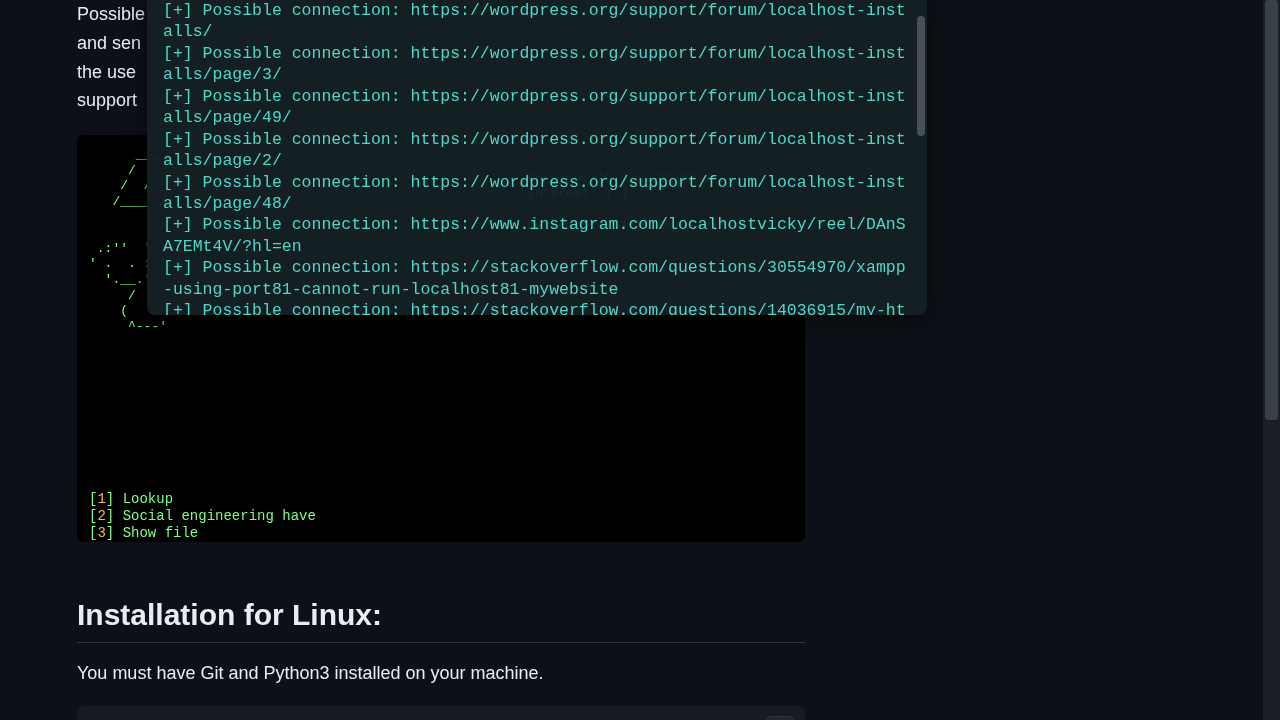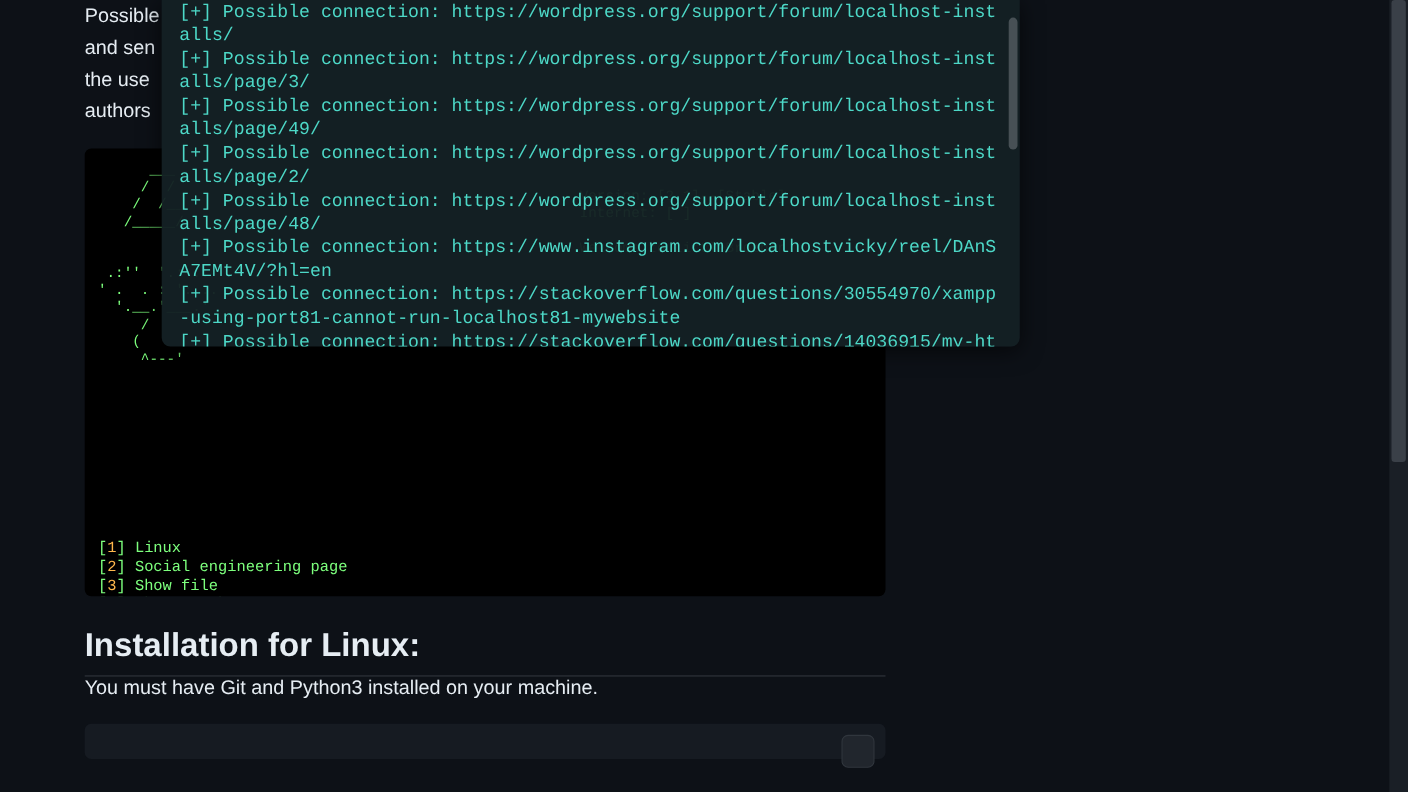--- a/index.html
+++ b/index.html
@@ -80,29 +80,30 @@
     width: 8px;
     height: 120px;
     background: #475055;
     border-radius: 4px;
   }
   .conn-line { 
     word-break: break-all;
     color: #4dd8c7;
   }
   .section-heading {
-    margin-top: 28px;
+    margin-top: 56px;
     font-size: 30px;
     font-weight: 600;
     color: #e6edf3;
     padding-bottom: 10px;
     border-bottom: 1px solid #30363d;
     max-width: 728px;
   }
   .section-para {
+    margin-top: 20px;
     font-size: 18px;
     color: #e6edf3;
     max-width: 728px;
   }
   .code-block {
     margin-top: 22px;
     width: 728px;
     background: #161b22;
     border-radius: 6px;
     padding: 16px 18px;
@@ -145,21 +146,21 @@
 </style>
 </head>
 <body>
 
 <div class="page">
 
   <p class="intro-text">
     <span>Possible</span><br>
     <span>and sen</span><br>
     <span>the use</span><br>
-    <span>authors</span>
+    <span>support</span>
   </p>
 
   <div class="terminal-screenshot">
     <div class="ascii-art">      ___
      /  /
     /  /__
    /_____/
 
 
  .:''  '.: .:
@@ -169,22 +170,22 @@
     (
      ^---'</div>
     <div class="status-block">
 <span>Version:</span> <span>[2.1]--[Stable]</span>
 <span>Internet:</span> <span>[ ]</span>
 
 <span>Welcome to LittleBrother ...</span>
     </div>
 
     <div class="menu-block">
-<span class="menu-line">[<span class="menu-num">1</span>] <span>Linux</span></span>
-<span class="menu-line">[<span class="menu-num">2</span>] <span>Social engineering page</span></span>
+<span class="menu-line">[<span class="menu-num">1</span>] <span>Lookup</span></span>
+<span class="menu-line">[<span class="menu-num">2</span>] <span>Social engineering have</span></span>
 <span class="menu-line">[<span class="menu-num">3</span>] <span>Show file</span></span>
 <span class="menu-line">[<span class="menu-num">4</span>] <span>Show Database</span></span>
 
     </div>
 
   </div>
 
   <h2 class="section-heading">Installation for Linux:</h2>
   <p class="section-para">You must have Git and Python3 installed on your machine.</p>
 

